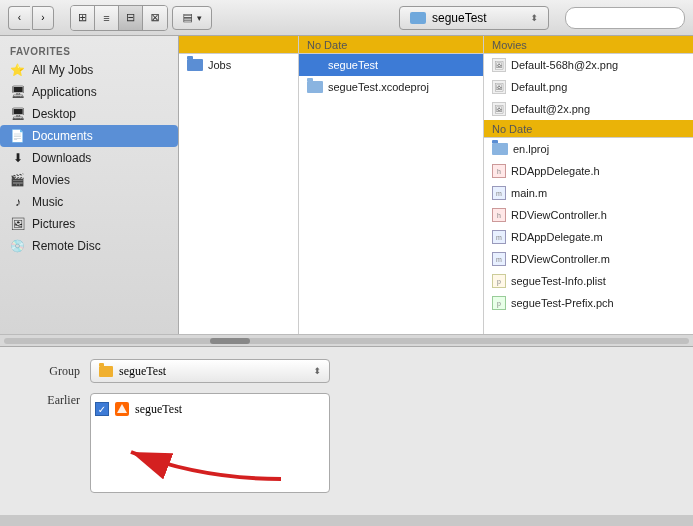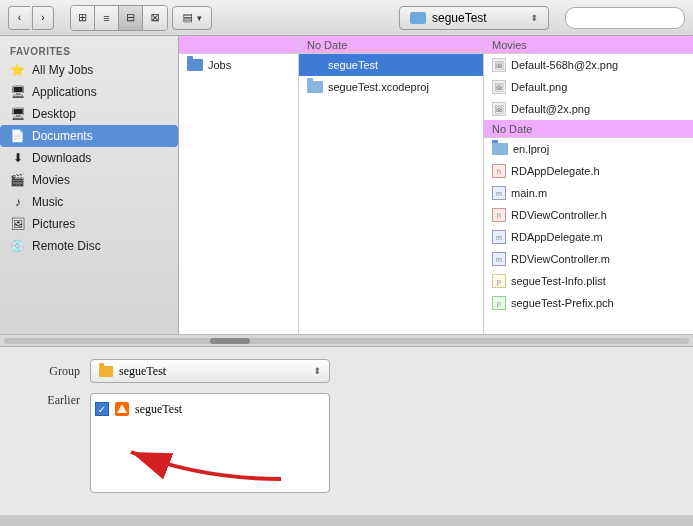--- a/index.html
+++ b/index.html
@@ -137,21 +137,21 @@
     .file-col {
       border-right: 1px solid #ccc;
       min-width: 150px;
       overflow-y: auto;
     }
     .file-col:last-child { border-right: none; flex: 1; }
     .col-header {
       font-size: 11px;
       color: #555;
       padding: 2px 8px;
-      background: #f0abfc;
+      background: #eab308;
       border-bottom: 1px solid #ccc;
       height: 18px;
       display: flex;
       align-items: center;
     }
     .file-item {
       display: flex;
       align-items: center;
       padding: 2px 8px;
       height: 22px;

